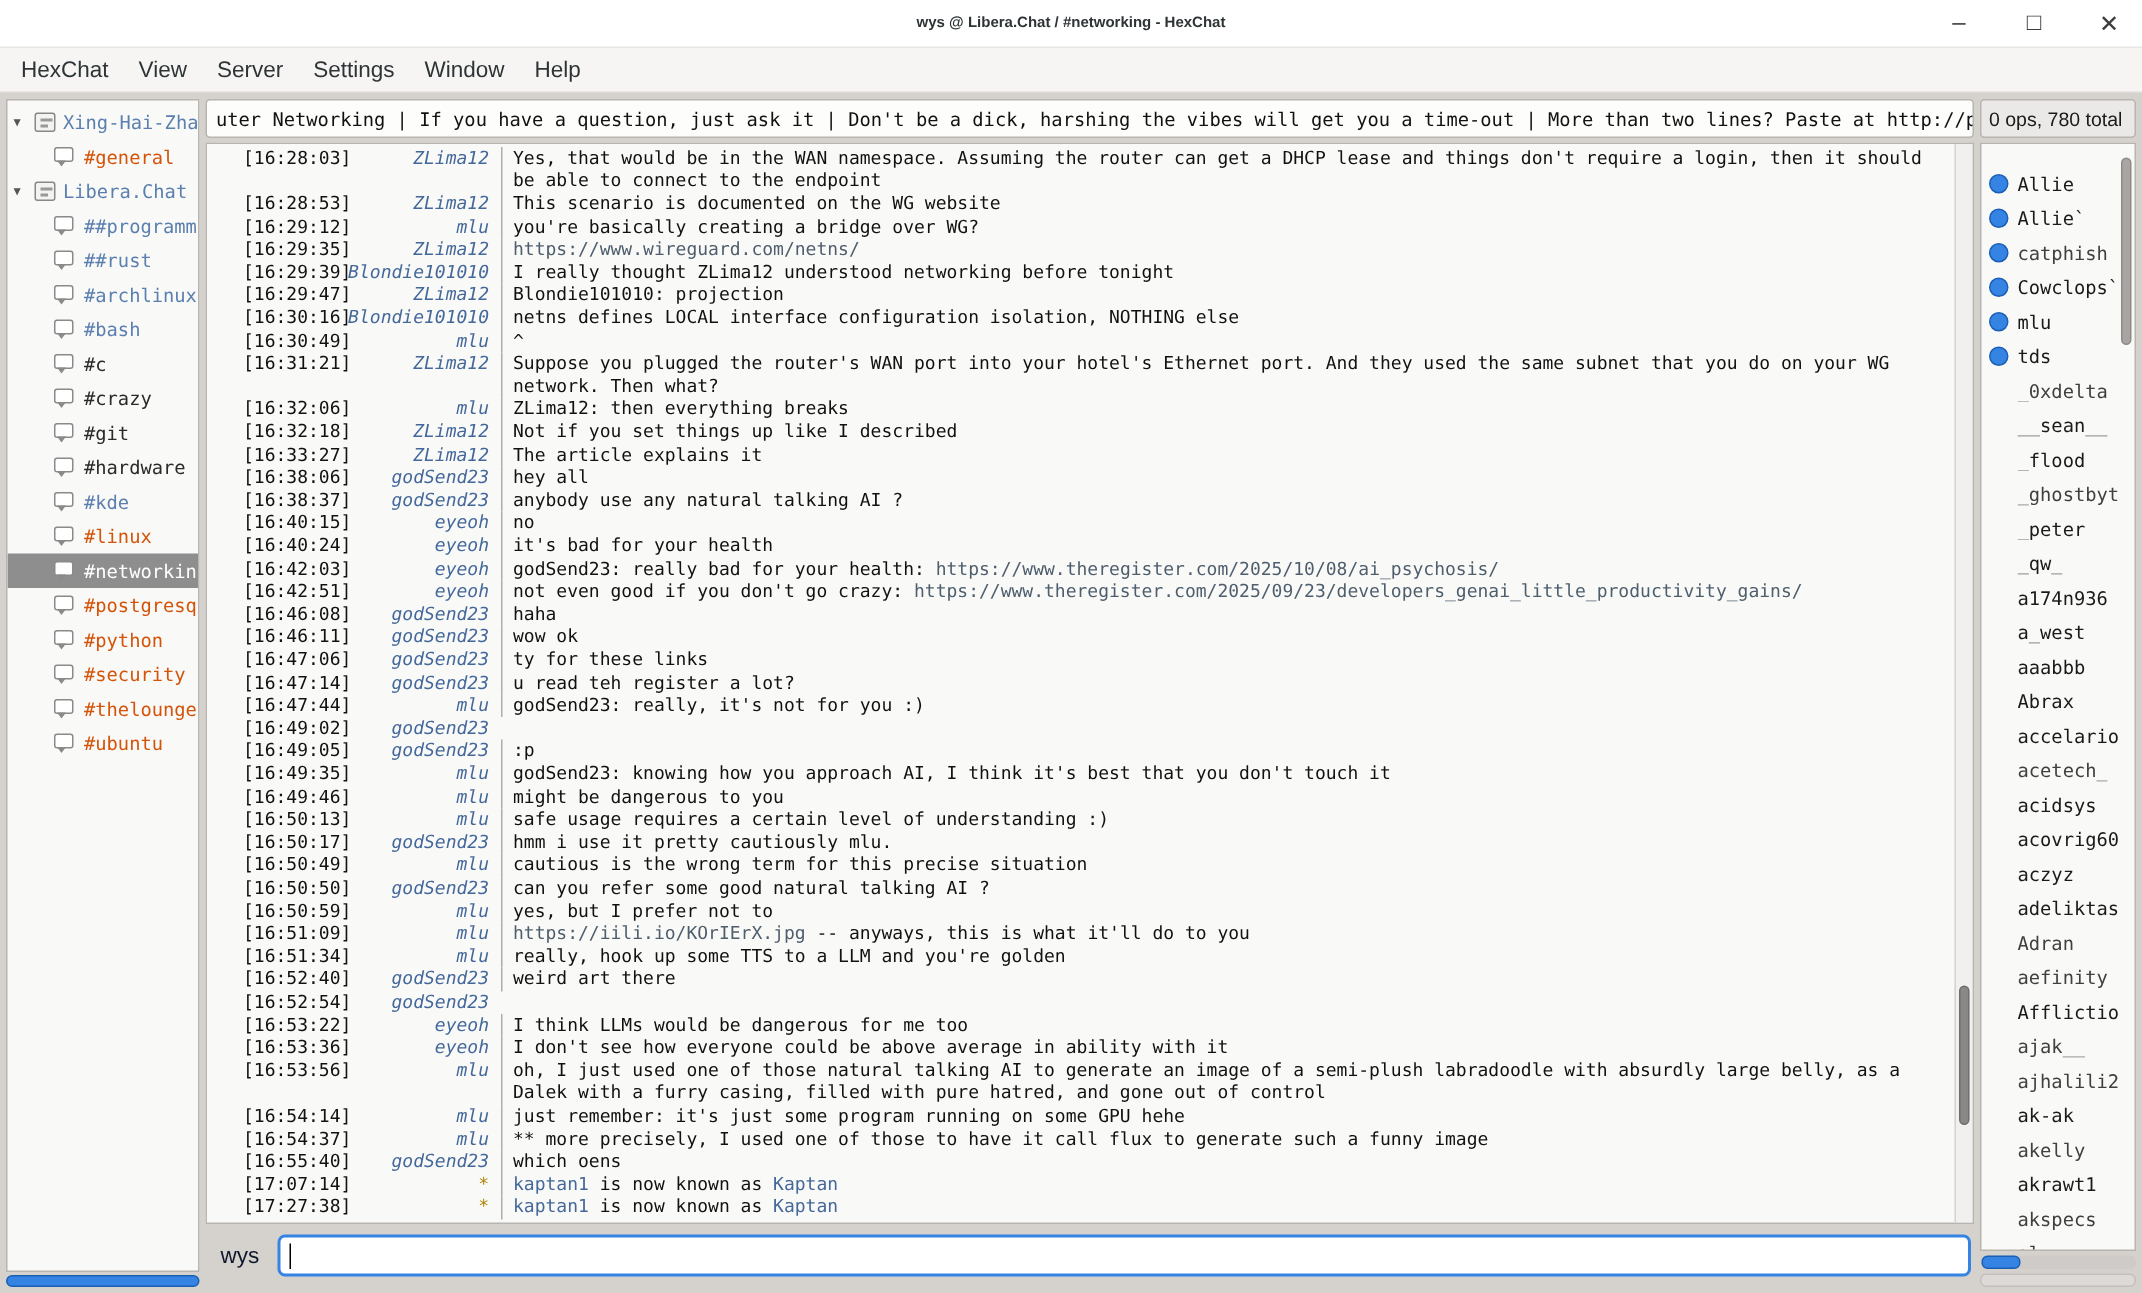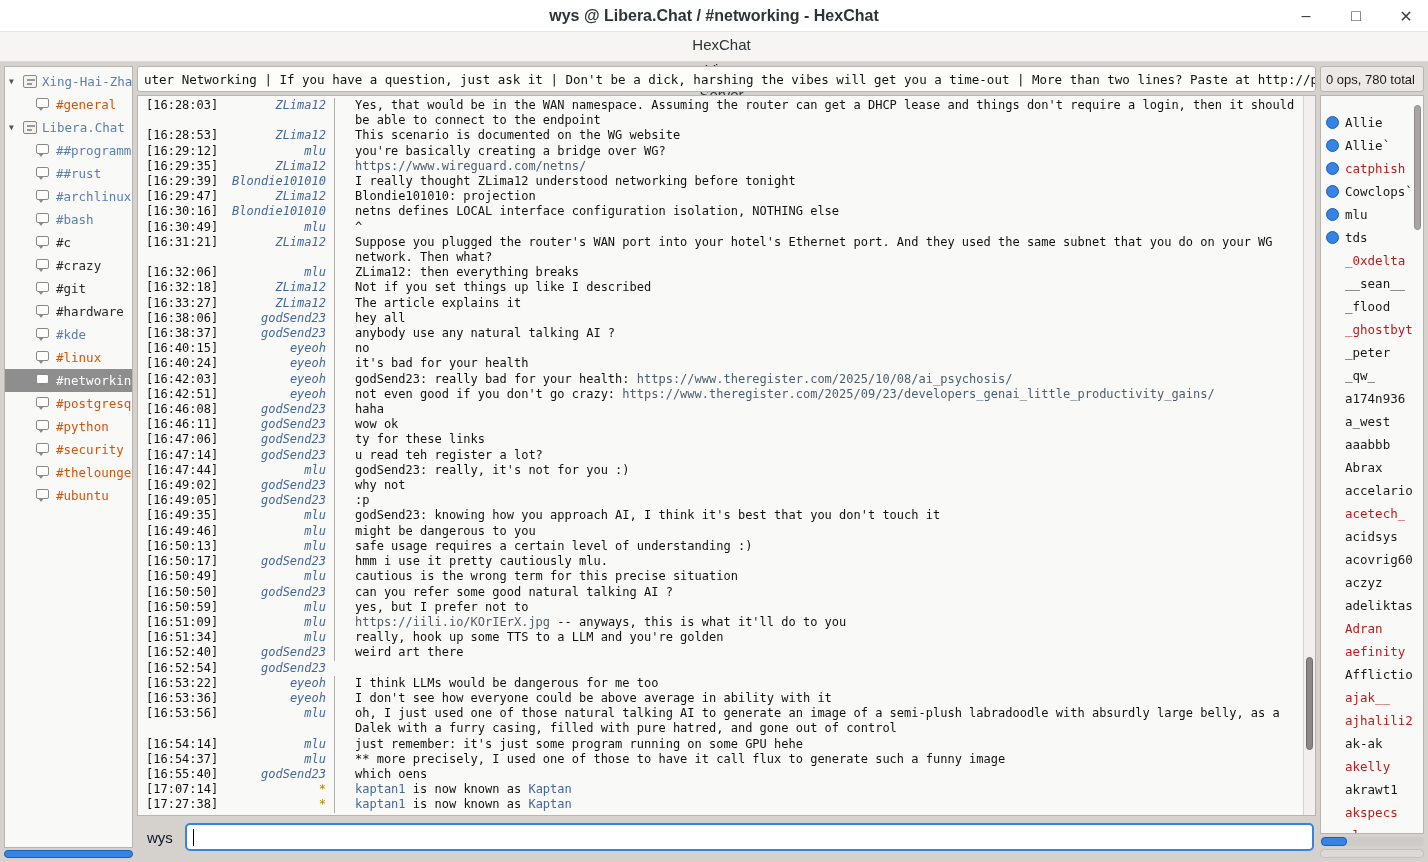--- a/index.html
+++ b/index.html
@@ -3,28 +3,28 @@
 <meta charset="utf-8">
 <style>
   * { margin:0; padding:0; box-sizing:border-box; }
   html,body { width:1428px; height:862px; overflow:hidden; }
   body { background:#d5d1cd; font-family:"Liberation Sans", sans-serif; color:#1a1a1a; }
 
   
   .titlebar { height:32px; background:#ffffff; position:relative;
               display:flex; align-items:center; justify-content:center;
               border-bottom:1px solid #e8e6e3; }
-  .title { font-weight:bold; font-size:16px; color:#2e3436; }
+  .title { font-weight:bold; font-size:10px; color:#2e3436; }
   .win-controls { position:absolute; right:10px; top:0; height:32px; display:flex; align-items:center; gap:26px; }
   .win-btn { width:24px; height:24px; display:flex; align-items:center; justify-content:center;
              font-size:16px; color:#3d3d3d; cursor:default; }
 
   
   .menubar { height:30px; background:#f6f5f4; display:flex; align-items:center;
-             padding-left:15px; border-bottom:1px solid #dedad6;flex-direction:column; }
+             padding-left:4px; border-bottom:1px solid #dedad6; }
   .menu-item { padding:4px 10px; font-size:15px; color:#2e3436; }
 
   
   .content { display:flex; height:800px; padding:4px; gap:4px; }
 
   
   .sidebar-col { width:129px; display:flex; flex-direction:column; }
   .tree { flex:1; background:#f9f9f8; border:1px solid #b8b4b0; overflow:hidden;
           font-family:"DejaVu Sans Mono", monospace; font-size:12.5px; padding-top:3px; }
   .tree-row { height:23px; display:flex; align-items:center; white-space:nowrap; overflow:hidden; }
@@ -45,24 +45,24 @@
   
   .main-col { flex:1; display:flex; flex-direction:column; min-width:0; }
   .topic-bar { height:26px; background:#fdfdfc; border:1px solid #b8b4b0; border-radius:3px;
                display:flex; align-items:center; padding:0 6px; overflow:hidden;
                font-family:"DejaVu Sans Mono", monospace; font-size:12.5px; color:#111;
                white-space:nowrap; margin-bottom:3px; }
   .chat-box { flex:1; background:#f9f9f8; border:1px solid #b8b4b0; position:relative; overflow:hidden; }
   .chat-inner { position:absolute; inset:0 12px 0 0; overflow:hidden; padding-top:2px;
                 font-family:"DejaVu Sans Mono", monospace; font-size:12px; line-height:15.2px; color:#111; }
   .chat-row { display:flex; }
-  .chat-ts { width:84px; flex:none; padding-left:8px; white-space:nowrap; }
+  .chat-ts { width:84px; flex:none; padding-left:24px; white-space:nowrap; }
   .chat-nick { width:112px; flex:none; text-align:right; padding-right:8px; color:#44689a; white-space:nowrap;font-style:italic; }
   .chat-nick.event-star { color:#b08000; }
-  .chat-msg { flex:1; border-left:1px solid #b0aca8; padding-left:20px; padding-right:8px;
+  .chat-msg { flex:1; border-left:1px solid #b0aca8; padding-left:7px; padding-right:8px;
               word-wrap:break-word; overflow-wrap:break-word; min-width:0; }
   .seg-link { color:#4e5e6c; }
   .seg-nickref { color:#44689a; }
   .chat-vscroll { position:absolute; top:0; right:0; width:12px; height:100%;
                   background:#f1f0ef; border-left:1px solid #d5d2cf; }
   .chat-vscroll .thumb { position:absolute; left:2px; width:7px; background:#8a8886;
                          border:1px solid #6f6d6b; border-radius:4px; }
 
   .input-row { height:42px; display:flex; align-items:center; padding:6px 2px 6px 10px; }
   .input-nick { font-size:15px; color:#0f172a; margin-right:12px; }
@@ -75,21 +75,21 @@
   .ops-box { height:26px; background:#ebe9e7; border:1px solid #b8b4b0; border-radius:3px;
              display:flex; align-items:center; padding:0 5px; font-size:13px; color:#1a1a1a;
              white-space:nowrap; overflow:hidden; margin-bottom:3px; }
   .userlist { flex:1; background:#f9f9f8; border:1px solid #b8b4b0; overflow:hidden; position:relative;
               font-family:"DejaVu Sans Mono", monospace; font-size:12.5px; padding-top:15px; }
   .user-row { height:23px; display:flex; align-items:center; padding-left:5px; white-space:nowrap; }
   .voice-dot { width:13px; height:13px; border-radius:50%; background:#3584e4;
                border:1px solid #1b5fb5; flex:none; margin-right:6px; }
   .no-dot { width:19px; flex:none; }
   .user-name { color:#1a1a1a; overflow:hidden; }
-  .user-row.away .user-name { color:#b91c1c; }
+  .user-row.away .user-name { color:#404040; }
   .user-vscroll { position:absolute; top:2px; right:1px; width:9px; height:calc(100% - 4px); }
   .user-vscroll .thumb { position:absolute; left:1px; width:7px; background:#a8a5a2;
                          border:1px solid #8d8a87; border-radius:4px; }
   .right-hbar1 { height:9px; margin-top:3px; background:#cfcbc8; border-radius:4px; position:relative; }
   .right-hbar1 .thumb { position:absolute; left:1px; top:0; height:9px; width:26px;
                         background:#3584e4; border:1px solid #1b5fb5; border-radius:4px; }
   .right-hbar2 { height:9px; margin-top:3px; background:#dcd9d6; border:1px solid #c3bfbb; border-radius:4px; }
 
   
   .srv-icon { border:1px solid #888; border-radius:2px; width:14px; height:13px; background:#f3f3f2; }
@@ -325,21 +325,20 @@
             <div class="chat-msg"><span>u read teh register a lot?</span></div>
           </div>
           <div class="chat-row">
             <span class="chat-ts">[16:47:44]</span>
             <span class="chat-nick">mlu</span>
             <div class="chat-msg"><span>godSend23: really, it's not for you :)</span></div>
           </div>
           <div class="chat-row">
             <span class="chat-ts">[16:49:02]</span>
             <span class="chat-nick">godSend23</span>
-            <div class="chat-msg"><span>why not</span></div>
           </div>
           <div class="chat-row">
             <span class="chat-ts">[16:49:05]</span>
             <span class="chat-nick">godSend23</span>
             <div class="chat-msg"><span>:p</span></div>
           </div>
           <div class="chat-row">
             <span class="chat-ts">[16:49:35]</span>
             <span class="chat-nick">mlu</span>
             <div class="chat-msg"><span>godSend23: knowing how you approach AI, I think it's best that you don't touch it</span></div>

